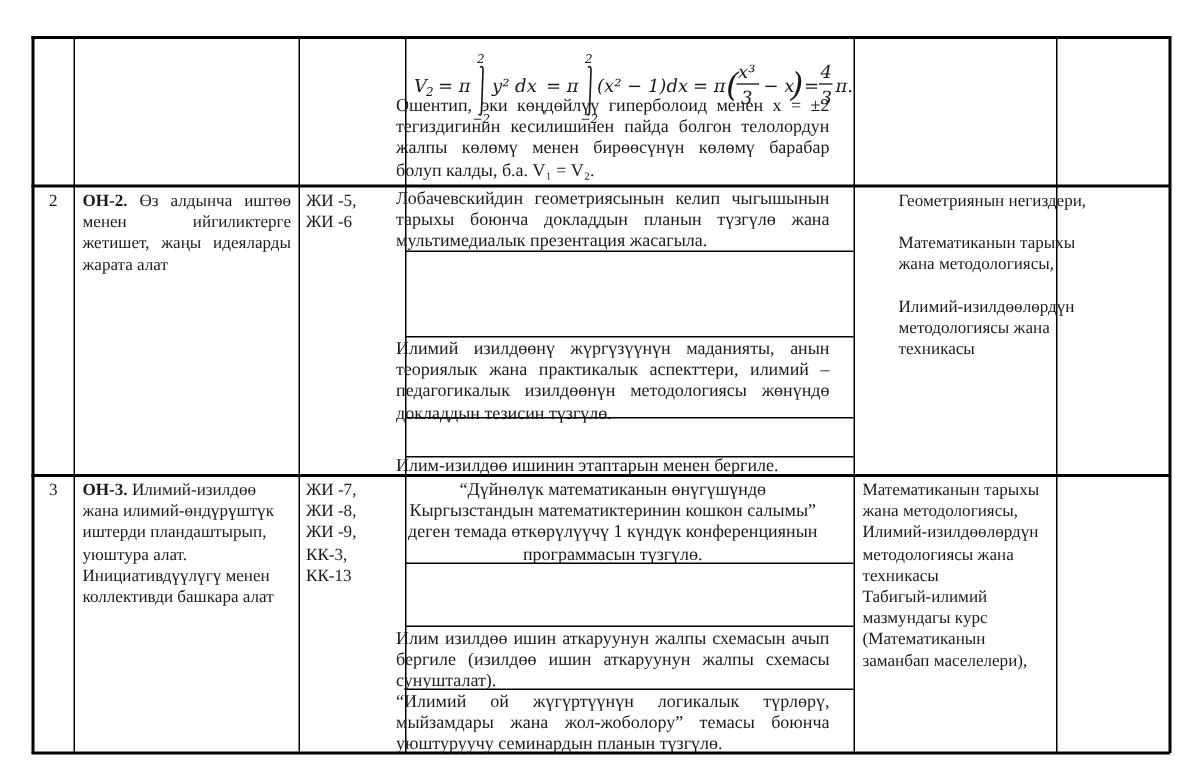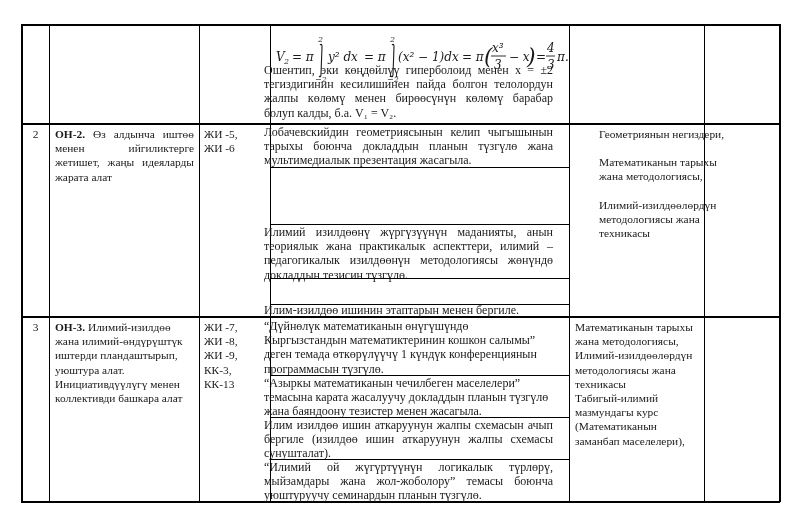--- a/index.html
+++ b/index.html
@@ -100,23 +100,22 @@
     <span>Илимий-изилдөө жана илимий-өндүрүштүк иштерди пландаштырып, уюштура алат. Инициативдүүлүгү менен коллективди башкара алат</span>
   </div>
   <div class="cell" style="left:204px;top:320px;width:64px;">
     <div>ЖИ -7,</div>
     <div>ЖИ -8,</div>
     <div>ЖИ -9,</div>
     <div>КК-3,</div>
     <div>КК-13</div>
   </div>
 
-  <div class="task" style="top:319px;text-align:left;">“Дүйнөлүк математиканын өнүгүшүндө Кыргызстандын математиктеринин кошкон салымы” деген темада өткөрүлүүчү 1 күндүк конференциянын программасын түзгүлө.</div>
+  <div class="task" style="top:319px;text-align:center;">“Дүйнөлүк математиканын өнүгүшүндө Кыргызстандын математиктеринин кошкон салымы” деген темада өткөрүлүүчү 1 күндүк конференциянын программасын түзгүлө.</div>
   <div class="task-sep" style="top:375px;"></div>
-  <div class="task" style="top:376px;text-align:left;">“Азыркы математиканын чечилбеген маселелери” темасына карата жасалуучу докладдын планын түзгүлө жана баяндоону тезистер менен жасагыла.</div>
   <div class="task-sep" style="top:417px;"></div>
   <div class="task" style="top:418px;">Илим изилдөө ишин аткаруунун жалпы схемасын ачып бергиле (изилдөө ишин аткаруунун жалпы схемасы сунушталат).</div>
   <div class="task-sep" style="top:459px;"></div>
   <div class="task" style="top:460px;">“Илимий ой жүгүртүүнүн логикалык түрлөрү, мыйзамдары жана жол-жоболору” темасы боюнча уюштуруучу семинардын планын түзгүлө.</div>
 
   <div class="cell" style="left:575px;top:320px;width:128px;">
     <div>Математиканын тарыхы жана методологиясы,</div>
     <div>Илимий-изилдөөлөрдүн методологиясы жана техникасы</div>
     <div>Табигый-илимий мазмундагы курс (Математиканын заманбап маселелери),</div>
     <div class="gap"></div>

